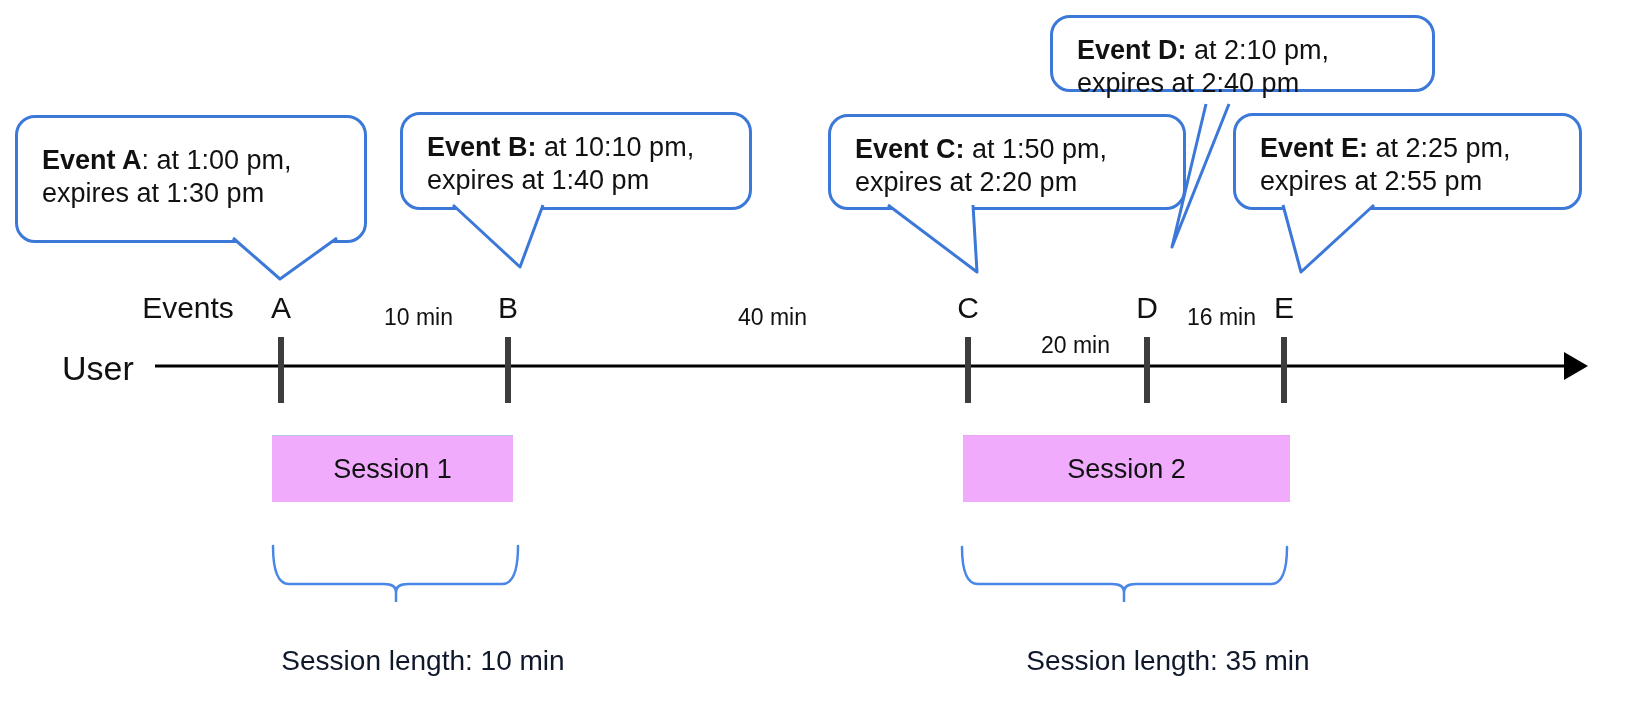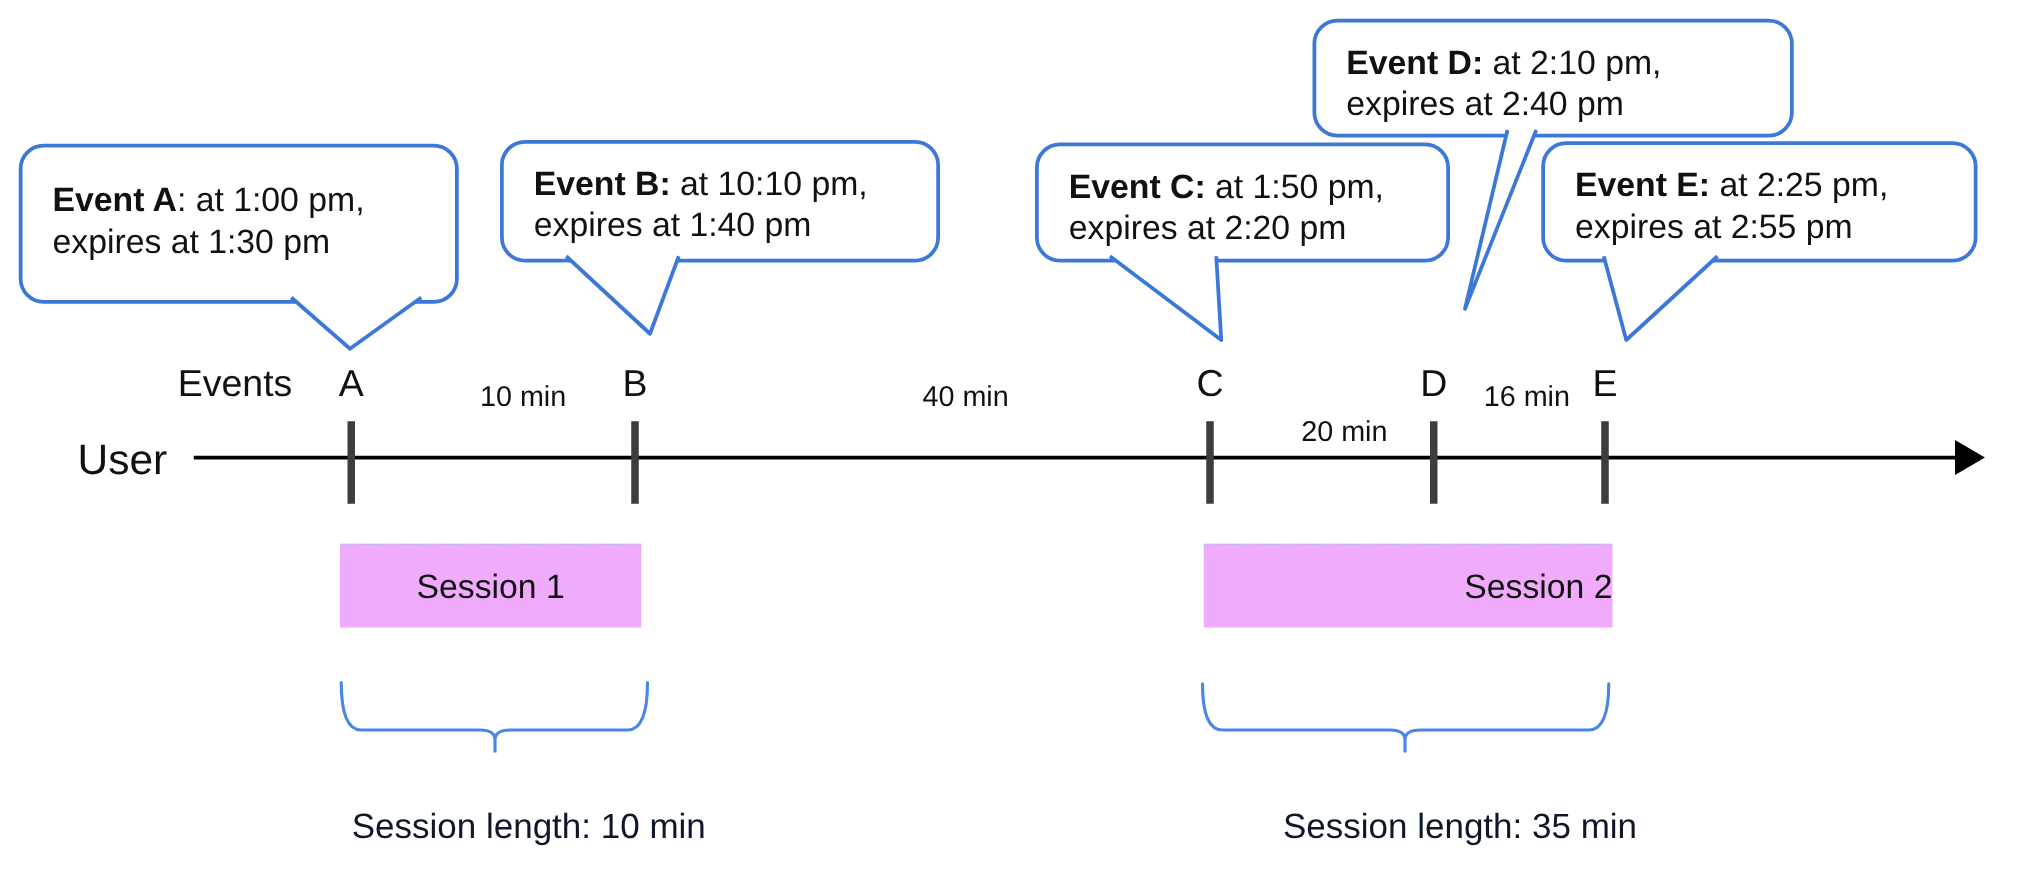--- a/index.html
+++ b/index.html
@@ -23,40 +23,40 @@
     border-radius:20px;
     box-sizing:border-box;
     font-size:27px;
     line-height:33px;
     color:#111;
     padding:16px 10px 0 24px;
   }
   .bubble .l1 b{font-weight:bold;}
   .bubble-a{left:15px;top:115px;width:352px;height:128px;padding-top:26px;}
   .bubble-b{left:400px;top:112px;width:352px;height:98px;}
-  .bubble-c{left:828px;top:114px;width:332px;height:96px;}
-  .bubble-d{left:1050px;top:15px;width:385px;height:95px;}
+  .bubble-c{left:828px;top:114px;width:358px;height:96px;}
+  .bubble-d{left:1050px;top:15px;width:385px;height:77px;}
   .bubble-e{left:1233px;top:113px;width:349px;height:97px;}
 
   .txt{position:absolute;z-index:4;white-space:nowrap;}
   .events-label{left:128px;top:291px;width:120px;text-align:center;font-size:30px;}
   .user-label{left:62px;top:349px;font-size:34px;}
   .tick-label{top:291px;width:60px;text-align:center;font-size:30px;}
   .tl-a{left:251px;} .tl-b{left:478px;} .tl-c{left:938px;} .tl-d{left:1117px;} .tl-e{left:1254px;}
   .interval-label{top:304px;width:100px;text-align:right;font-size:23px;}
   .iv-0{left:353px;} .iv-1{left:707px;} .iv-2{left:1010px;margin-top:28px;} .iv-3{left:1156px;}
 
   .session-box{
     position:absolute;z-index:2;top:435px;height:67px;
     background:#f0abfc;border-top:1px dotted #aebfdd;box-sizing:border-box;
     display:flex;align-items:center;justify-content:center;
     font-size:27px;color:#111;
   }
   .session-1{left:272px;width:241px;}
-  .session-2{left:963px;width:327px;justify-content:flex-end;}
+  .session-2{left:963px;width:327px;}
 
   .length-label{top:645px;width:360px;text-align:center;font-size:28px;color:#0f172a;}
   .len-1{left:243px;}
   .len-2{left:988px;}
 </style>
 </head>
 <body>
 
 <div class="canvas">
 

